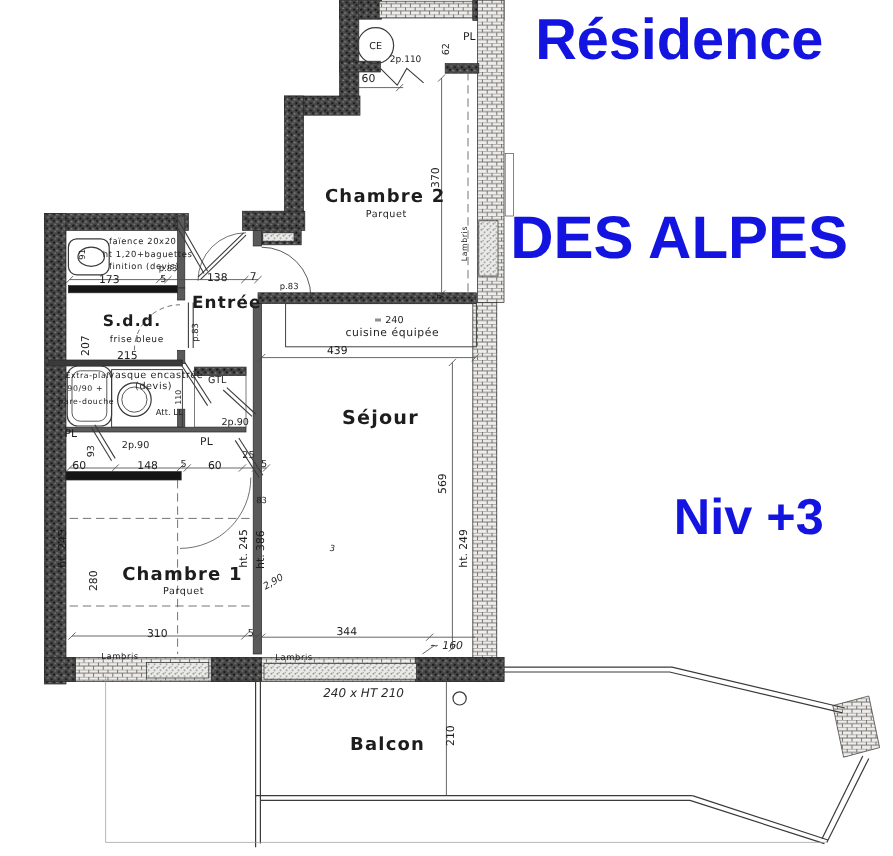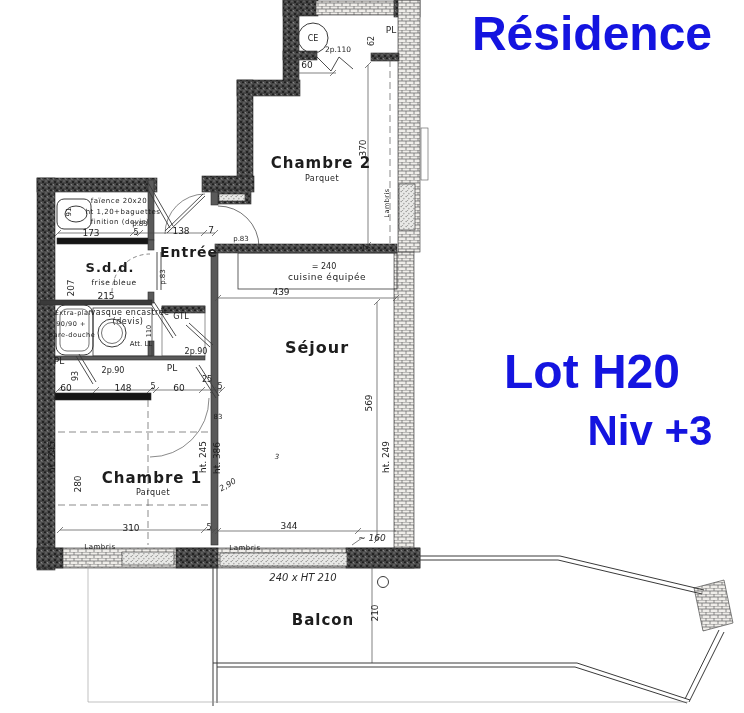--- a/index.html
+++ b/index.html
@@ -1,19 +1,19 @@
 <!DOCTYPE html>
 <html style="--accent: #1414e0;"><head>
 <meta charset="utf-8">
 <style>
   html,body{margin:0;padding:0;background:#fff;}
   #stage{position:relative;width:744px;height:713px;background:#ffffff;overflow:hidden;
          font-family:"DejaVu Sans",sans-serif;}
   #plan-svg{position:absolute;left:0;top:0;}
-  .title{position:absolute;left:440px;width:304px;text-align:center;color:var(--accent,#1414e0);
+  .title{position:absolute;left:414px;width:304px;text-align:center;color:var(--accent,#1414e0);
          font-family:"Liberation Sans",sans-serif;font-weight:bold;line-height:1;}
   #t-res{top:10px;font-size:48px;}
   #t-perle{top:122px;font-size:50px;letter-spacing:1px;}
   #t-alpes{top:173px;font-size:50px;}
   #t-lot{top:348px;font-size:48px;}
   #t-niv{top:410px;font-size:42px;padding-left:58px;}
   
   text{fill:#1d1d1d;font-family:"DejaVu Sans",sans-serif;}
   .t-room{font-weight:bold;letter-spacing:1px;}
   .t-sub{letter-spacing:.5px;}
@@ -242,16 +242,16 @@
         <text x="389" y="203" font-size="6.5" text-anchor="middle" class="t-sub" transform="rotate(-90 389 203)">Lambris</text>
         <text x="378" y="613" font-size="9" text-anchor="middle" class="t-dim" transform="rotate(-90 378 613)">210</text>
         <text x="165" y="277" font-size="7" text-anchor="middle" class="t-dim" transform="rotate(-90 165 277)">p.83</text>
         <text x="303" y="581" font-size="10" text-anchor="middle" class="t-hand">240 x HT 210</text>
         <text x="372" y="541" font-size="9" text-anchor="middle" class="t-hand">~ 160</text>
         <text x="229" y="487" font-size="8" text-anchor="middle" class="t-hand" transform="rotate(-30 229 487)">2,90</text>
       </g>
 </svg>
 
 <div class="title" id="t-res">Résidence</div>
-<div class="title" id="t-lot">Lot H20</div>
+<div class="title" id="t-alpes">DES ALPES</div>
 <div class="title" id="t-niv">Niv +3</div>
 
 </div>
 
 </body></html>

